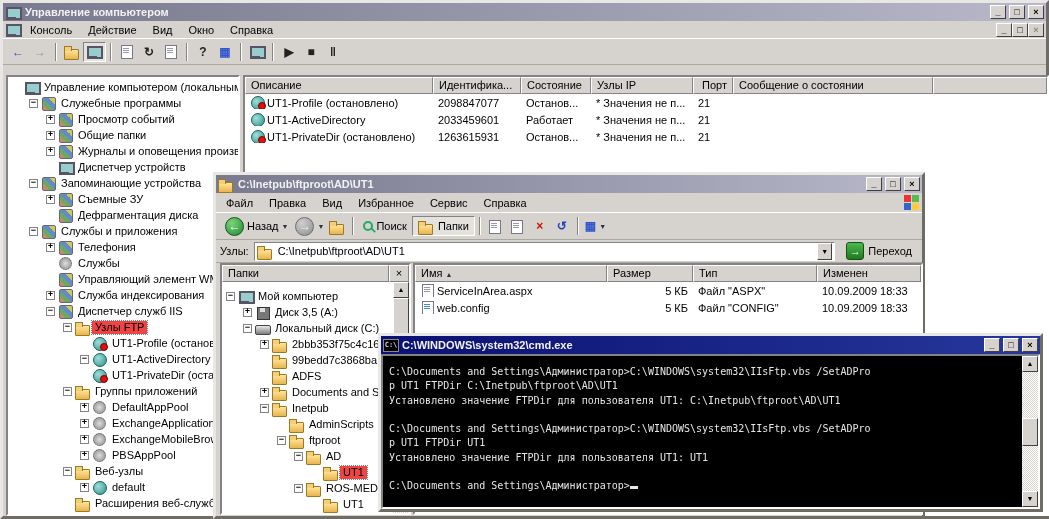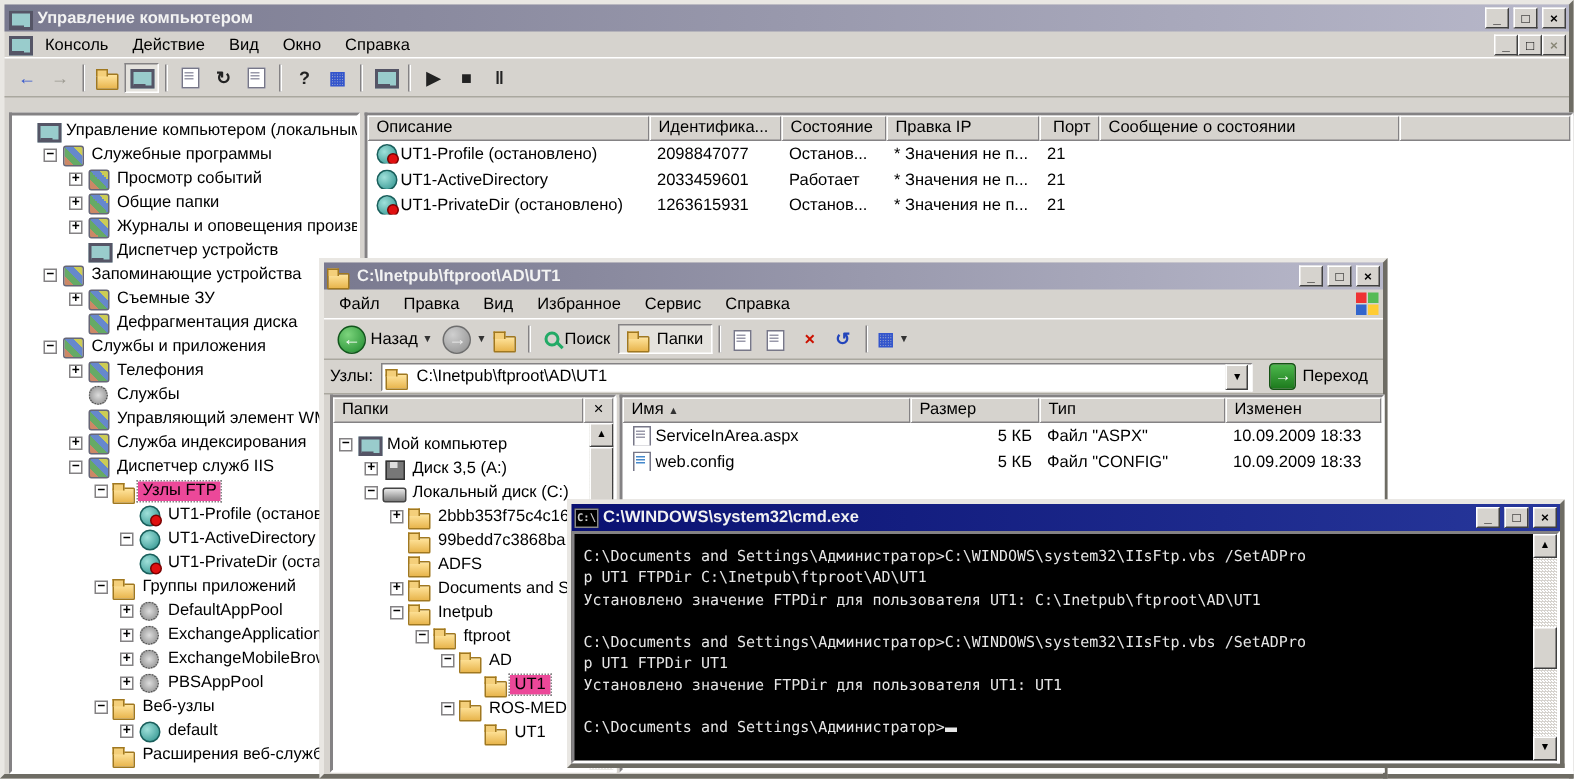--- a/index.html
+++ b/index.html
@@ -31,21 +31,21 @@
   .g-undo { color:#2244bb; } .g-dark { color:#222; }
   .small-arrow { font-size:7px; color:#333; }
   
   .pane-white { position:absolute; background:#fff; border:2px solid;
     border-color:#848284 #fff #fff #848284; overflow:hidden; }
   .trow { display:flex; align-items:center; height:16px; white-space:nowrap; padding-left:4px; }
   .exp { flex:0 0 9px; height:9px; border:1px solid #848284; background:#fff;
     font:bold 9px/7px "Liberation Mono",monospace; text-align:center; margin-right:3px; }
   .exp-none { border:none; background:transparent; }
   .tlabel { padding:0 3px 1px 3px; }
-  .tlabel.sel { background:#ec4899; outline:1px dotted #848284; }
+  .tlabel.sel { background:#ef4444; outline:1px dotted #848284; }
   
   .ti { flex:0 0 15px; height:13px; position:relative; margin-right:2px; }
   .c-folder::before { content:""; position:absolute; left:0; top:4px; width:13px; height:9px;
     background:linear-gradient(#ffe49c,#e8b54d); border:1px solid #a07820; border-radius:1px; }
   .c-folder::after { content:""; position:absolute; left:0; top:1px; width:6px; height:4px;
     background:#f4cf7a; border:1px solid #a07820; border-bottom:none; }
   .c-comp::before { content:""; position:absolute; left:1px; top:1px; width:12px; height:9px;
     background:#9cc; border:2px solid #556; }
   .c-comp::after { content:""; position:absolute; left:3px; top:11px; width:8px; height:2px; background:#556; }
   .c-globe::before { content:""; position:absolute; left:1px; top:0; width:12px; height:12px;
@@ -315,21 +315,21 @@
           <span class="tlabel">Расширения веб-службы</span>
         </div>
       </div>
   </div>
 
   <div class="pane-white" style="left:240px;top:72px;width:806px;height:441px;">
     <div class="hdr">
         <span class="hdr-cell" style="width: 188px;">Описание</span>
         <span class="hdr-cell" style="width: 88px;">Идентифика...</span>
         <span class="hdr-cell" style="width: 70px;">Состояние</span>
-        <span class="hdr-cell" style="width: 102px;">Правка IP</span>
+        <span class="hdr-cell" style="width: 102px;">Узлы IP</span>
         <span class="hdr-cell" style="width: 40px; text-align: right;">Порт</span>
         <span class="hdr-cell" style="width: 200px;">Сообщение о состоянии</span>
         <span class="hdr-cell hdr-fill"></span>
       </div>
     <div>
         <div class="lrow">
           <span class="lcell" style="width: 188px;"><span class="ti c-globe stop"></span>UT1-Profile (остановлено)</span>
           <span class="lcell" style="width: 88px;">2098847077</span>
           <span class="lcell" style="width: 70px;">Останов...</span>
           <span class="lcell" style="width: 102px;">* Значения не п...</span>
@@ -473,20 +473,25 @@
           </div>
           <div class="trow" style="padding-left: 38px;">
             <span class="exp">+</span>
             <span class="ti c-folder"></span>
             <span class="tlabel">Documents and Se</span>
           </div>
           <div class="trow" style="padding-left: 38px;">
             <span class="exp">−</span>
             <span class="ti c-folder"></span>
             <span class="tlabel">Inetpub</span>
+          </div>
+          <div class="trow" style="padding-left: 55px;">
+            <span class="exp exp-none"></span>
+            <span class="ti c-folder"></span>
+            <span class="tlabel">AdminScripts</span>
           </div>
           <div class="trow" style="padding-left: 55px;">
             <span class="exp">−</span>
             <span class="ti c-folder"></span>
             <span class="tlabel">ftproot</span>
           </div>
           <div class="trow" style="padding-left: 72px;">
             <span class="exp">−</span>
             <span class="ti c-folder"></span>
             <span class="tlabel">AD</span>

